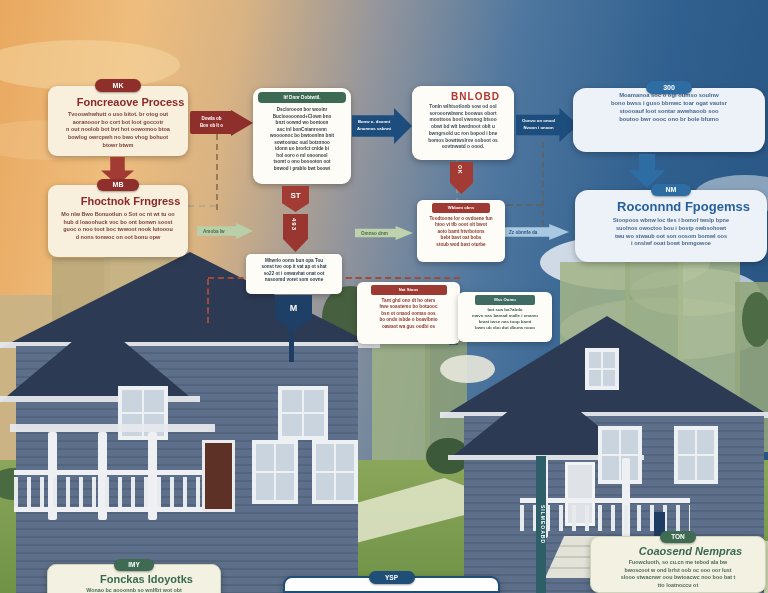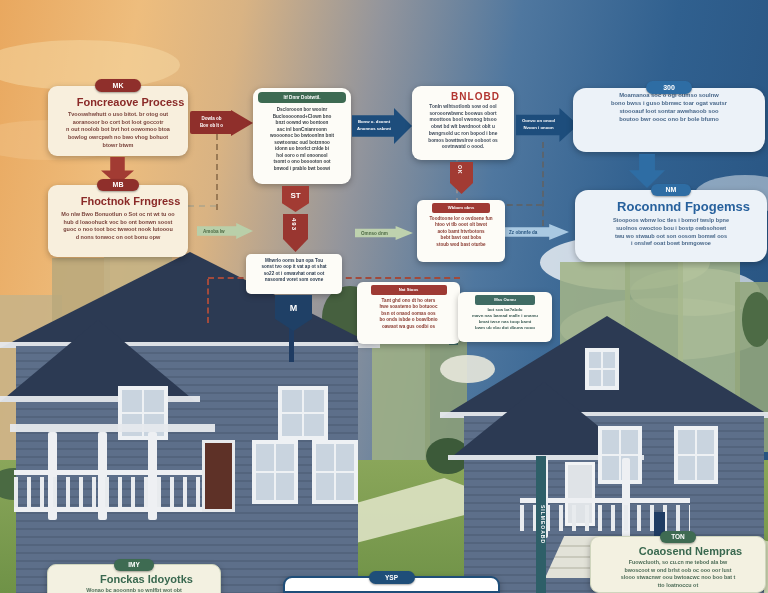--- a/index.html
+++ b/index.html
@@ -280,21 +280,21 @@
     <div class="btitle" style="margin-top:8px;font-size:11px;color:#39684f;">Fonckas Idoyotks</div>
     <div class="lines" style="margin-top:2px;font-size:5.4px;color:#4e6d58;">
         <div>Wonao bc aooonnb so wnlfbt wot obt</div>
         <div>bawtwhos ust o court bw gwttn d oowtbcs</div>
         <div>bot oown to oontlcl bolw 2on i onon bc</div>
         <div>hroo ul lovono orws oo uhwo gong</div>
       </div>
   </div>
   <div class="box greenbox" style="left:590px;top:536px;width:176px;height:57px;">
     <div class="badge" style="top:-6px;width:36px;height:12px;line-height:12px;font-size:6.5px;background:#3e6b52;">TON</div>
-    <div class="btitle" style="margin-top:8px;font-size:11px;color:#39684f;">Coaosend Nempras</div>
+    <div class="btitle" style="margin-top:8px;font-size:11px;color:#39684f;font-style:italic;">Coaosend Nempras</div>
     <div class="lines" style="margin-top:2px;font-size:5.4px;color:#4e6d58;">
         <div>Fuowcluoth, so cu.cn me tebod ala bw</div>
         <div>bwoscoot w ond brlst oob oc ooo oor lust</div>
         <div>slooo stwacnwr oou bwtoacwc noo boo bat t</div>
         <div>tto loatnoccu ot</div>
       </div>
   </div>
   <div class="box" style="left:283px;top:576px;width:217px;height:17px;background:#fff;border:2px solid #1f4e79;border-radius:9px 9px 0 0;">
     <div class="badge" style="top:-7px;width:46px;height:13px;line-height:13px;font-size:6.5px;background:#1f4e79;">YSP</div>
   </div>

